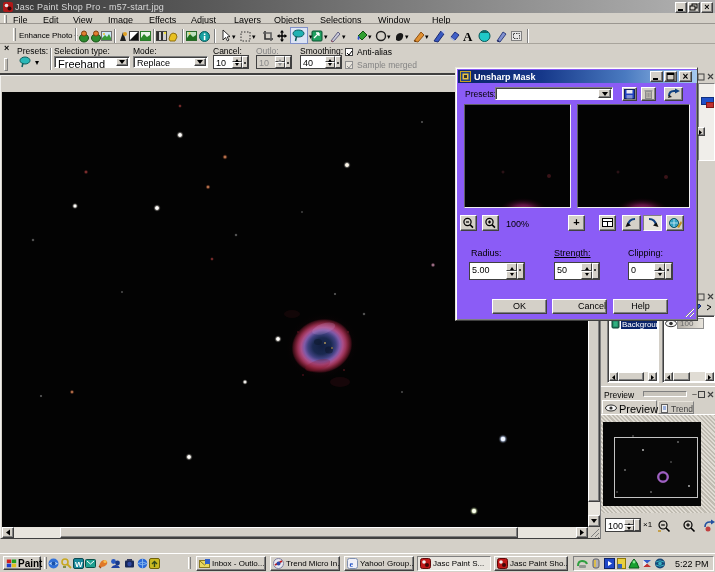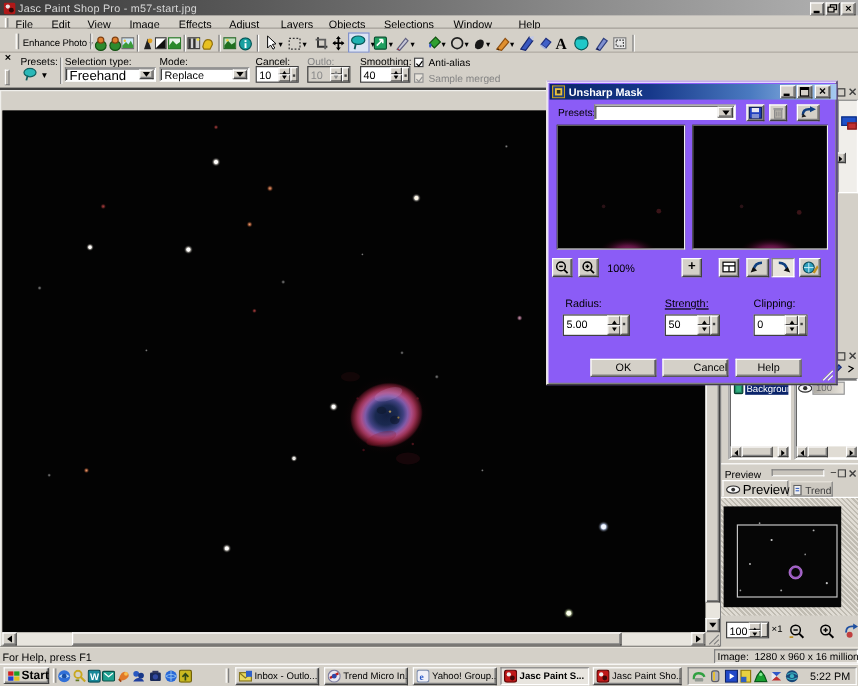--- a/index.html
+++ b/index.html
@@ -682,34 +682,30 @@
 
   <span class="btn abs" style="left:36px;top:231px;width:55px;height:15px;text-align:center;font-size:9px;line-height:13px">OK</span>
   <span class="btn abs" style="left:96px;top:231px;width:55px;height:15px;text-align:right;font-size:9px;line-height:13px">Cancel</span>
   <span class="btn abs" style="left:157px;top:231px;width:55px;height:15px;text-align:center;font-size:9px;line-height:13px">Help</span>
   <svg class="abs" style="right:2px;bottom:2px" width="11" height="11">
         <path d="M10 1 L1 10 M10 5 L5 10 M10 9 L9 10" stroke="#909090"></path>
         <path d="M10 2 L2 10 M10 6 L6 10" stroke="#fff"></path>
       </svg>
 </div>
 
-<div class="abs" style="left:0;top:539px;width:715px;height:14px;background:#d4d0c8;border-top:1px solid #e8e4dc">
-  <span style="position:absolute;left:2px;top:3px;font-size:9px">For Help, press F1</span>
-  <span class="abs" style="left:595px;top:1px;width:120px;height:12px;border:1px solid;border-color:#808080 #fff #fff #808080;font-size:8.5px;padding-left:2px;white-space:nowrap">Image:&nbsp; 1280 x 960 x 16 million</span>
-</div>
 
 <div class="abs" id="taskbar" style="left:0;top:553px;width:715px;height:19px;background:#d4d0c8;border-top:1px solid #fff">
   <div class="btn abs" style="left:3px;top:2px;width:38px;height:14px">
     <svg class="abs" style="left:2px;top:1px" width="11" height="11" viewBox="0 0 11 11">
           <rect x="0.8" y="1.5" width="4.4" height="3.6" fill="#d02020"></rect>
           <rect x="5.8" y="1.5" width="4.4" height="3.6" fill="#20a020"></rect>
           <rect x="0.8" y="5.7" width="4.4" height="3.6" fill="#2040d0"></rect>
           <rect x="5.8" y="5.7" width="4.4" height="3.6" fill="#e0c020"></rect>
         </svg>
-    <span class="abs" style="left:14px;top:1px;font-size:10px;font-weight:bold">Start</span>
+    <span class="abs" style="left:14px;top:1px;font-size:10px;font-weight:bold">Paint</span>
   </div>
   <div class="abs" style="left:44px;top:3px;width:3px;height:12px;border-left:1px solid #fff;border-right:1px solid #808080"></div>
 
   <svg class="abs" style="left:48px;top:4px" width="11" height="11">
         <circle cx="5.5" cy="5.5" r="5" fill="#3070d8"></circle>
         <path d="M1 5.5 Q5.5 2 10 5.5 Q5.5 9 1 5.5" fill="#b8d8f8"></path>
         <circle cx="5.5" cy="5.5" r="2" fill="#1850a8"></circle>
       </svg>
   <svg class="abs" style="left:61px;top:4px" width="11" height="11">
         <circle cx="4" cy="4" r="3" fill="none" stroke="#c8a820" stroke-width="1.6"></circle>
@@ -771,21 +767,21 @@
           <text x="2.5" y="8.5" font-size="8" font-weight="bold" fill="#2858c8" font-family="Liberation Serif">e</text>
         </svg>
     <span style="margin-left:2px;font-size:8px">Yahoo! Group...</span>
   </div>
   <div class="tbtn" style="left:417px;top:2px;width:74px;background:#e8e5df;border-color:#808080 #fff #fff #808080;box-shadow:none">
     <svg width="11" height="11" style="flex:none">
           <rect x="0.5" y="0.5" width="10" height="10" rx="2" fill="#c01818" stroke="#600808"></rect>
           <circle cx="4" cy="4" r="1.8" fill="#f0f0f0"></circle>
           <circle cx="7" cy="7" r="2" fill="#400808"></circle>
         </svg>
-    <span style="margin-left:2px;font-size:8px;font-weight:bold">Jasc Paint S...</span>
+    <span style="margin-left:2px;font-size:8px;font-weight:normal">Jasc Paint S...</span>
   </div>
   <div class="tbtn" style="left:494px;top:2px;width:74px">
     <svg width="11" height="11" style="flex:none">
           <rect x="0.5" y="0.5" width="10" height="10" rx="2" fill="#c01818" stroke="#600808"></rect>
           <circle cx="4" cy="4" r="1.8" fill="#f0f0f0"></circle>
           <circle cx="7" cy="7" r="2" fill="#400808"></circle>
         </svg>
     <span style="margin-left:2px;font-size:8px">Jasc Paint Sho...</span>
   </div>
 

